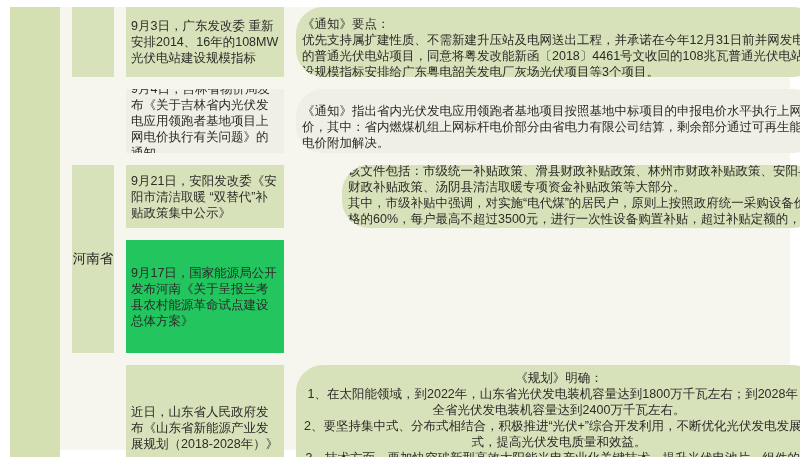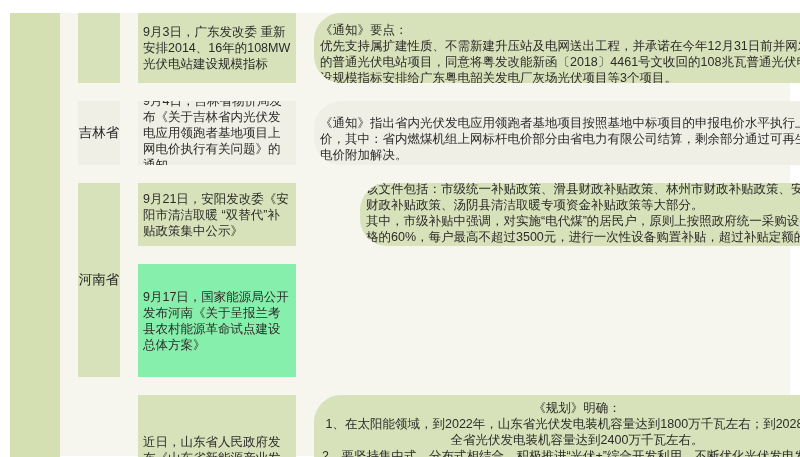--- a/index.html
+++ b/index.html
@@ -1,30 +1,30 @@
 <!DOCTYPE html>
 <html><head>
 <meta charset="utf-8">
 <style>
   html,body{margin:0;padding:0;background:#ffffff;}
   .page{
     position:relative;width:800px;height:457px;background:#ffffff;overflow:hidden;
     font-family:"Liberation Sans","DejaVu Sans",sans-serif;color:#2b2b28;
   }
   .policy-table{
-    position:absolute;left:10px;top:13px;width:780px;height:443px;
+    position:absolute;left:10px;top:7px;width:780px;height:443px;
     display:grid;
     grid-template-columns:50px 42px 158px 524px;
     grid-template-rows:70px 64px 63px 113px 125px;
-    gap:18px;background:#f6f5ee;
+    gap:12px;background:#f6f5ee;
   }
   .cell{overflow:hidden;display:flex;}
   .green{background:#d8e2ba;}
   .light{background:#f0efe6;}
-  .soft{background:#86efac;}
+  .soft{background:#22c55e;}
   .cat{grid-column:1;grid-row:1/6;background:#d4dfb2;}
   .prov{align-items:center;justify-content:center;font-size:13.5px;color:#222;}
   .doc{
     align-items:center;padding:2px 4px 2px 5px;
     font-size:12.5px;line-height:16px;white-space:pre-line;text-align:left;
   }
   .detail{
     align-items:center;padding:14px 4px 2px 6px;
     font-size:12.5px;line-height:16px;white-space:pre-line;text-align:left;border-radius:27px;
   }
@@ -40,23 +40,20 @@
 
     <div class="cell green prov" style="grid-column:2;grid-row:1;"></div>
     <div class="cell green doc" style="grid-column:3;grid-row:1;">
       <span>9月3日，广东发改委 重新安排2014、16年的108MW光伏电站建设规模指标</span>
     </div>
     <div class="cell green detail" style="grid-column:4;grid-row:1;">
       <span>《通知》要点：
 优先支持属扩建性质、不需新建升压站及电网送出工程，并承诺在今年12月31日前并网发电的普通光伏电站项目，同意将粤发改能新函〔2018〕4461号文收回的108兆瓦普通光伏电站建设规模指标安排给广东粤电韶关发电厂灰场光伏项目等3个项目。</span>
     </div>
 
-    <div class="cell light prov" style="grid-column:2;grid-row:2;">
-      <span>吉林省</span>
-    </div>
     <div class="cell light doc" style="grid-column:3;grid-row:2;">
       <span>9月4日，吉林省物价局发布《关于吉林省内光伏发电应用领跑者基地项目上网电价执行有关问题》的通知</span>
     </div>
     <div class="cell green prov" style="grid-column:2;grid-row:3/5;">
       <span>河南省</span>
     </div>
 
     <div class="cell light detail" style="grid-column:4;grid-row:2;">
       <span>《通知》指出省内光伏发电应用领跑者基地项目按照基地中标项目的申报电价水平执行上网电价，其中：省内燃煤机组上网标杆电价部分由省电力有限公司结算，剩余部分通过可再生能源电价附加解决。</span>
     </div>

